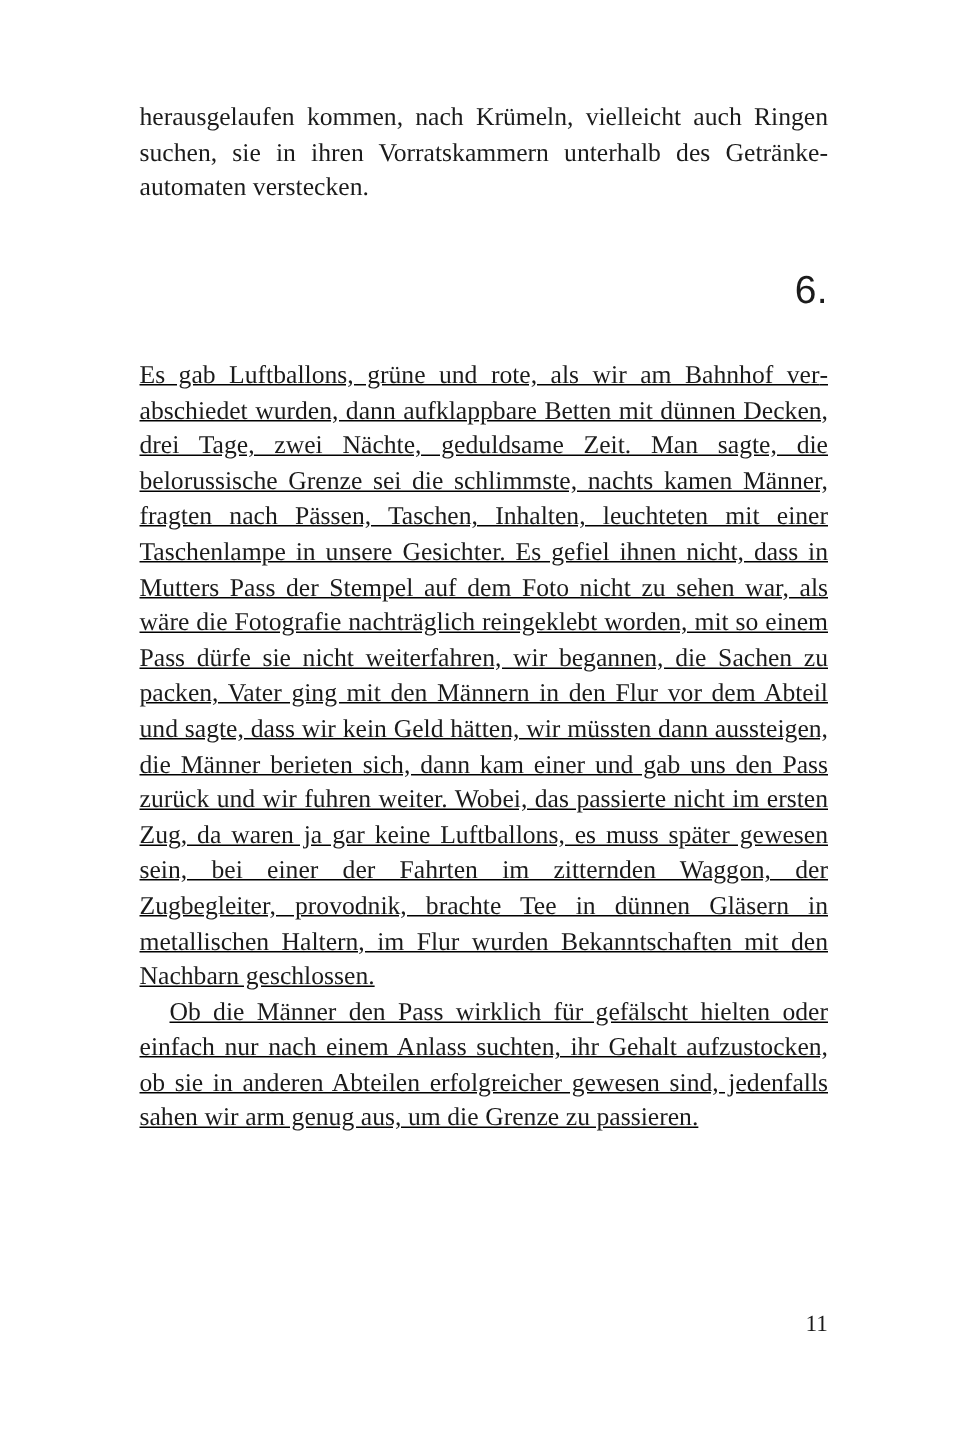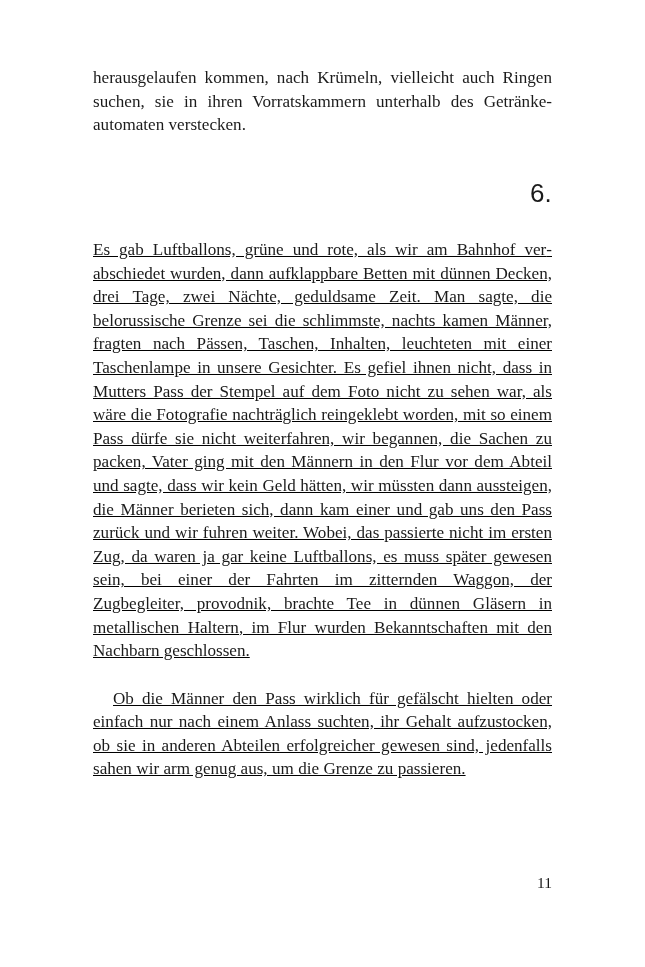--- a/index.html
+++ b/index.html
@@ -28,21 +28,20 @@
     line-height: 23.6px;
     color: #1b1b1b;
     text-align: justify;
     text-justify: inter-word;
     hyphens: manual;
     -webkit-hyphens: manual;
     word-spacing: 0.1px;
   }
   p.para.indent {
     text-indent: 20px;
-    margin-top: 24px;
   }
   .chapter-heading {
     position: absolute;
     left: 93px;
     top: 178px;
     width: 459px;
     text-align: right;
     font-family: "Liberation Sans", "DejaVu Sans", sans-serif;
     font-size: 26px;
     line-height: 30px;

